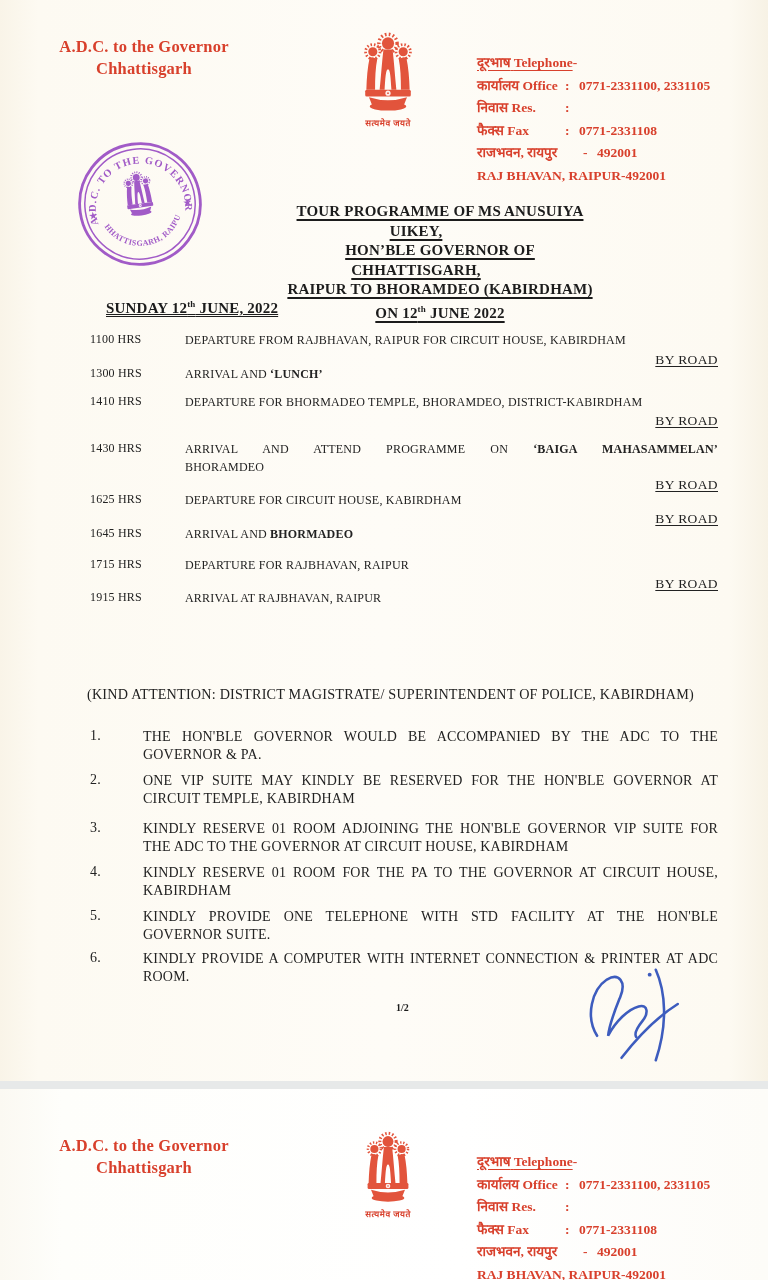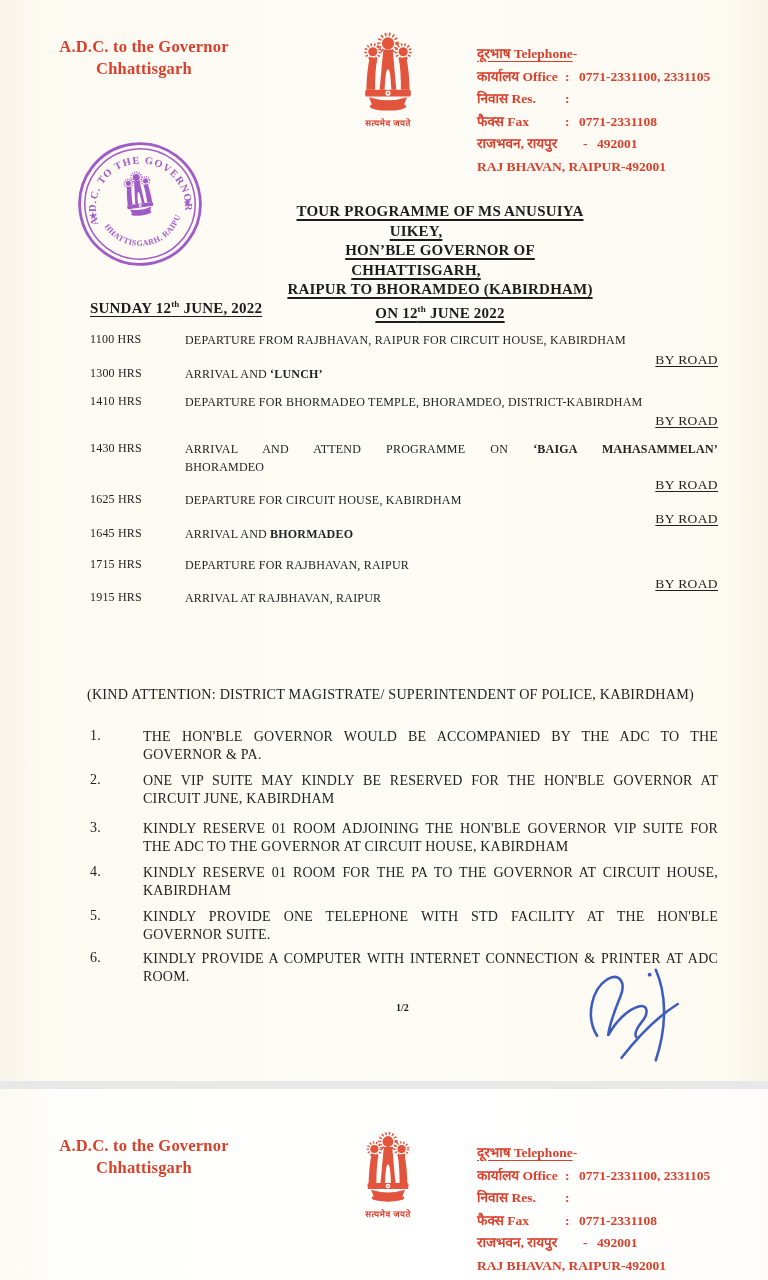--- a/index.html
+++ b/index.html
@@ -20,40 +20,40 @@
   .page1{top:0;height:1081px;background:linear-gradient(90deg,#f9f4e8 0%,#fdfaf2 5%,#fefcf7 50%,#fdfaf2 95%,#f7f2e5 100%);}
   .page2{top:1089px;height:191px;background:linear-gradient(90deg,#fbf9f2 0%,#fefefb 8%,#ffffff 60%,#fdfcf8 100%);}
 
   
   .lh{position:absolute;left:0;width:768px;height:150px;}
   .lh-office{position:absolute;left:36px;top:6px;width:216px;text-align:center;
     color:var(--red);font-weight:bold;font-size:16.5px;line-height:22px;letter-spacing:.2px;}
   .lh-emblem{position:absolute;left:342px;top:0;width:92px;text-align:center;color:var(--red);}
   .lh-emblem svg{width:76px;height:86px;display:block;margin:0 auto;}
   .lh-motto{font-size:8.5px;font-weight:bold;color:var(--red);margin-top:1px;letter-spacing:.5px;}
-  .lh-contact{position:absolute;left:477px;top:13px;width:268px;color:var(--red);
+  .lh-contact{position:absolute;left:477px;top:22px;width:268px;color:var(--red);
     font-weight:bold;font-size:13.5px;line-height:22.5px;}
   .cline{display:flex;white-space:nowrap;}
   .cl{display:inline-block;min-width:88px;}
   .csep{display:inline-block;min-width:14px;text-align:left;}
   .u{text-decoration:underline;text-underline-offset:3px;text-decoration-thickness:1.3px;}
 
   
   .stamp{position:absolute;left:74px;top:138px;width:132px;height:132px;
     transform:rotate(-8deg);opacity:.92;color:var(--purple);}
   .stamp svg{width:132px;height:132px;}
 
   
   .title{position:absolute;left:236px;top:202px;width:360px;text-align:center;
     font-weight:bold;font-size:15px;line-height:19.5px;color:#1c1c1c;letter-spacing:.2px;}
   .title .u{text-decoration-thickness:1.5px;margin-left:48px;}
   sup{font-size:9px;}
 
   
-  .h-sunday{position:absolute;left:90px;top:299px;font-weight:bold;font-size:15px;letter-spacing:.2px;color:#1c1c1c;}
+  .h-sunday{position:absolute;left:106px;top:299px;font-weight:bold;font-size:15px;letter-spacing:.2px;color:#1c1c1c;text-decoration:underline;}
   .srow{position:absolute;left:90px;width:628px;font-size:12px;letter-spacing:.2px;color:var(--ink);}
   .stime{position:absolute;left:0;top:0;}
   .stext{margin-left:95px;line-height:17.5px;}
   .b{font-weight:bold;}
   .jst{text-align:justify;text-align-last:justify;}
   .byroad{position:absolute;right:50px;font-size:13.5px;letter-spacing:.4px;
     text-decoration:underline;text-underline-offset:2px;color:var(--ink);}
 
   
   .note-h{position:absolute;left:90px;top:656px;font-weight:bold;font-size:15px;letter-spacing:.2px;color:#1c1c1c;}
@@ -217,21 +217,21 @@
     </div>
 
     <div class="attn">(KIND ATTENTION: DISTRICT MAGISTRATE/ SUPERINTENDENT OF POLICE, KABIRDHAM)</div>
 
     <div class="nitem" style="top:728px;">
       <div class="nnum">1.</div>
       <div class="ntext">THE HON'BLE GOVERNOR WOULD BE ACCOMPANIED BY THE ADC TO THE GOVERNOR &amp; PA.</div>
     </div>
     <div class="nitem" style="top:772px;">
       <div class="nnum">2.</div>
-      <div class="ntext">ONE VIP SUITE MAY KINDLY BE RESERVED FOR THE HON'BLE GOVERNOR AT CIRCUIT JUNE, KABIRDHAM</div>
+      <div class="ntext">ONE VIP SUITE MAY KINDLY BE RESERVED FOR THE HON'BLE GOVERNOR AT CIRCUIT TEMPLE, KABIRDHAM</div>
     </div>
     <div class="nitem" style="top:820px;">
       <div class="nnum">3.</div>
       <div class="ntext">KINDLY RESERVE 01 ROOM ADJOINING THE HON'BLE GOVERNOR VIP SUITE FOR THE ADC TO THE GOVERNOR AT CIRCUIT HOUSE, KABIRDHAM</div>
     </div>
     <div class="nitem" style="top:864px;">
       <div class="nnum">4.</div>
       <div class="ntext">KINDLY RESERVE 01 ROOM FOR THE PA TO THE GOVERNOR AT CIRCUIT HOUSE, KABIRDHAM</div>
     </div>
     <div class="nitem" style="top:908px;">

